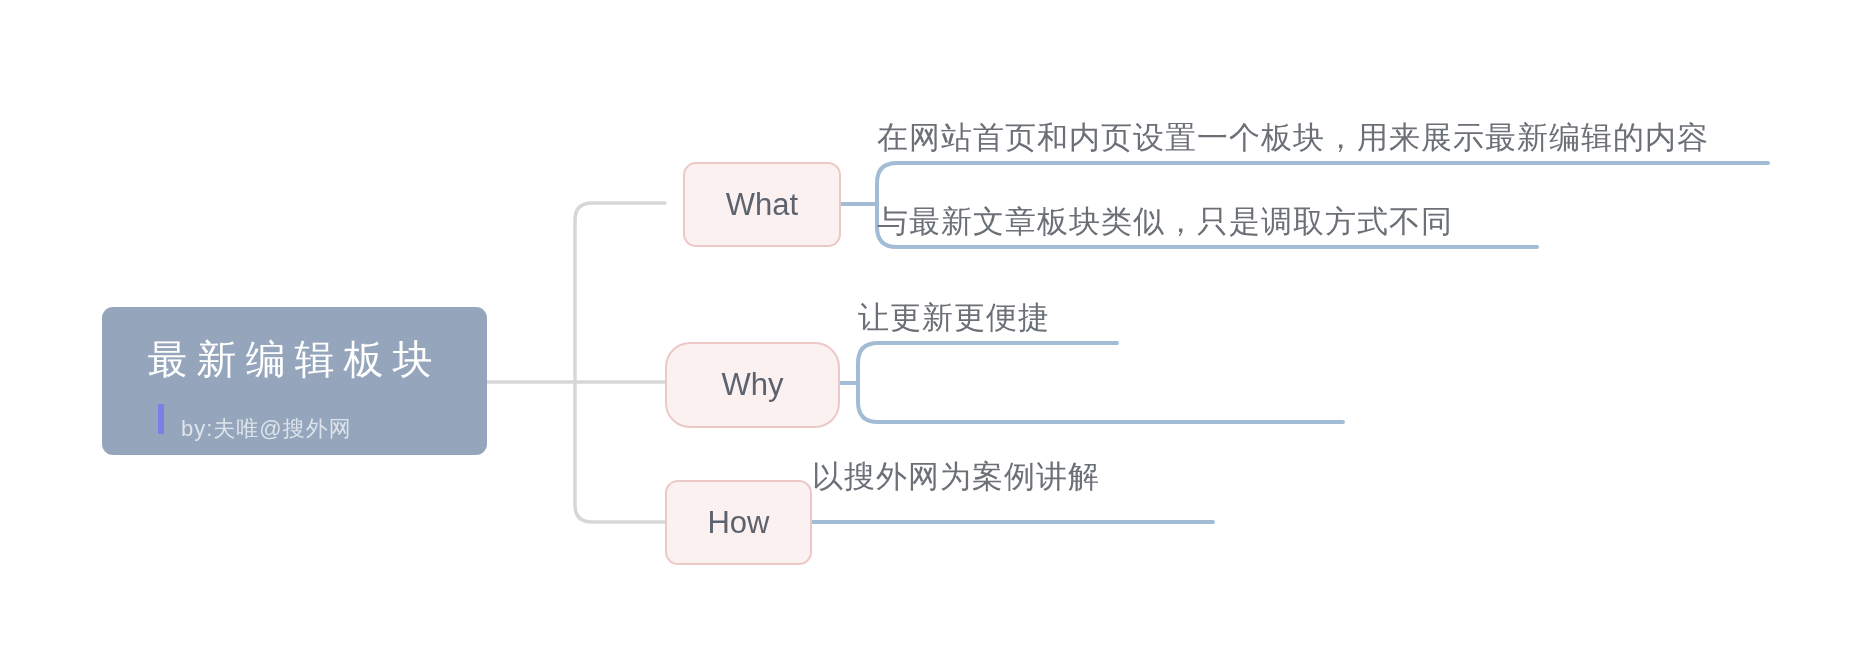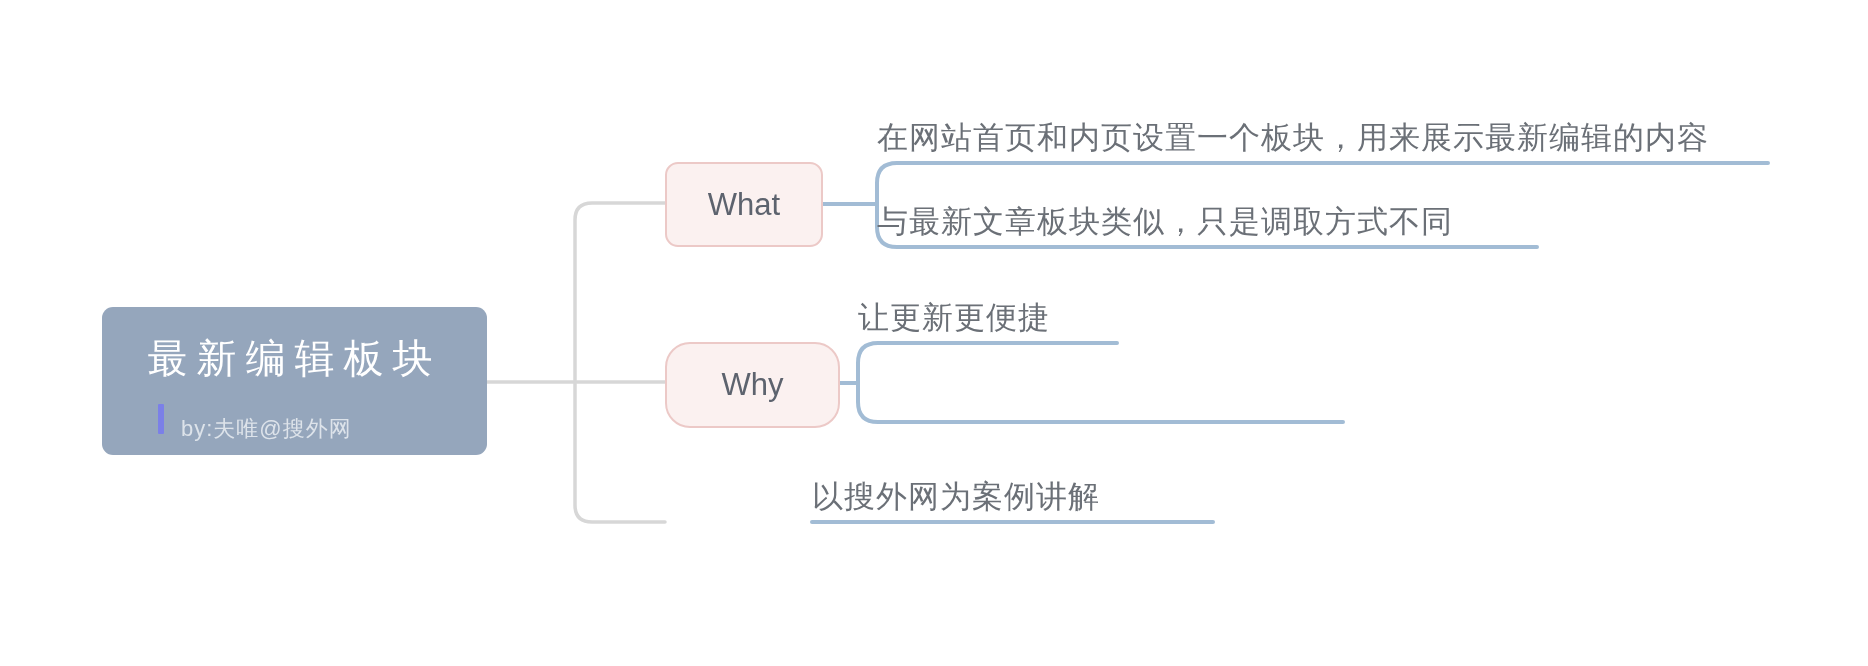--- a/index.html
+++ b/index.html
@@ -33,21 +33,20 @@
   .root-title {
     position: absolute;
     left: 0; top: 30px;
     width: 100%;
     text-align: center;
     color: #ffffff;
     font-size: 40px;
     letter-spacing: 9px;
     line-height: 44px;
     white-space: nowrap;
-    font-family: Liberation Serif, serif;
   }
   .root-subtitle {
     position: absolute;
     left: 56px; top: 96px;
     display: flex;
     align-items: center;
     height: 32px;
   }
   .subtitle-bar {
     display: inline-block;
@@ -68,38 +67,38 @@
     position: absolute;
     background: #fbf1f0;
     border: 2px solid #ecc9c7;
     border-radius: 13px;
     display: flex;
     align-items: center;
     justify-content: center;
     color: #5d636e;
     font-size: 31px;
   }
-  .branch-what { left: 665px; top: 162px; width: 158px; height: 85px; }
+  .branch-what { left: 683px; top: 162px; width: 158px; height: 85px; }
   .branch-why  { left: 665px; top: 342px; width: 175px; height: 86px; border-radius: 25px; }
   .branch-how  { left: 665px; top: 480px; width: 147px; height: 85px; }
 
   .leaf-text {
     position: absolute;
     height: 42px;
     line-height: 42px;
     color: #6b7077;
     font-size: 31px;
     letter-spacing: 1px;
     white-space: nowrap;
   }
   .leaf-what-1 { left: 877px; top: 117px; width: 891px; }
   .leaf-what-2 { left: 877px; top: 201px; width: 660px; }
   .leaf-why-1  { left: 858px; top: 297px; width: 259px; }
   .leaf-why-2  { left: 858px; top: 376px; width: 485px; }
-  .leaf-how-1  { left: 812px; top: 476px; width: 401px; }
+  .leaf-how-1  { left: 812px; top: 456px; width: 401px; }
 </style>
 </head>
 <body>
 
 <div class="canvas">
 
   <svg class="connector-layer" viewBox="0 0 1868 666" xmlns="http://www.w3.org/2000/svg">
 
     <path class="tree-line" d="M 487 382 H 665"></path>
     <path class="tree-line" d="M 665 203 H 592 Q 575 203 575 220 V 505 Q 575 522 592 522 H 665"></path>
@@ -120,19 +119,22 @@
       <span class="root-subtitle-text">by:夫唯@搜外网</span>
     </div>
   </div>
 
   <div class="branch-node branch-what">
     <span>What</span>
   </div>
   <div class="branch-node branch-why">
     <span>Why</span>
   </div>
+  <div class="branch-node branch-how">
+    <span>How</span>
+  </div>
 
   <div class="leaf-text leaf-what-1">在网站首页和内页设置一个板块，用来展示最新编辑的内容</div>
   <div class="leaf-text leaf-what-2">与最新文章板块类似，只是调取方式不同</div>
   <div class="leaf-text leaf-why-1">让更新更便捷</div>
   <div class="leaf-text leaf-how-1">以搜外网为案例讲解</div>
 
 </div>
 
 </body></html>

